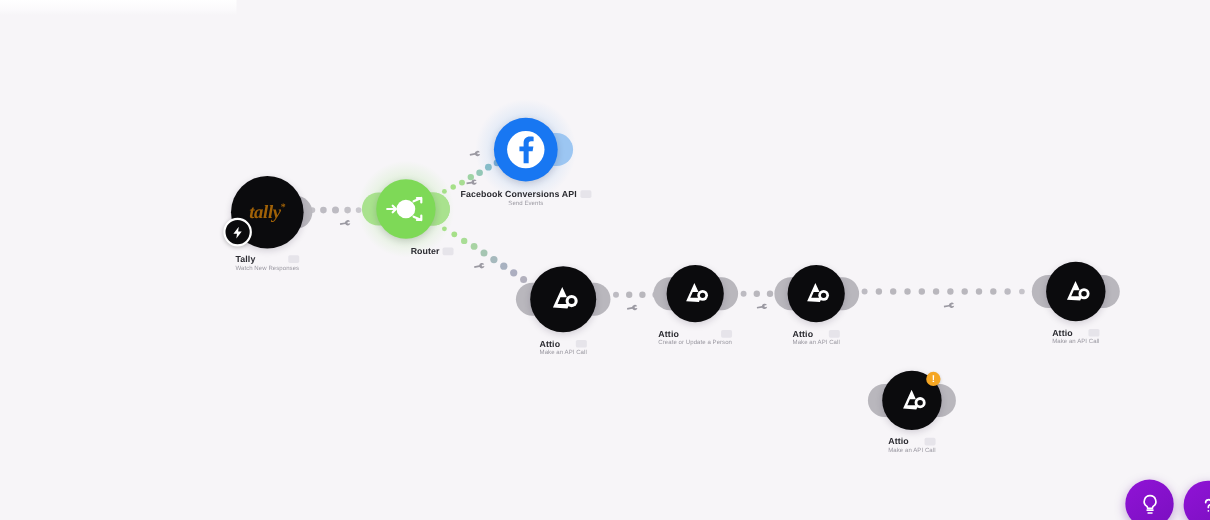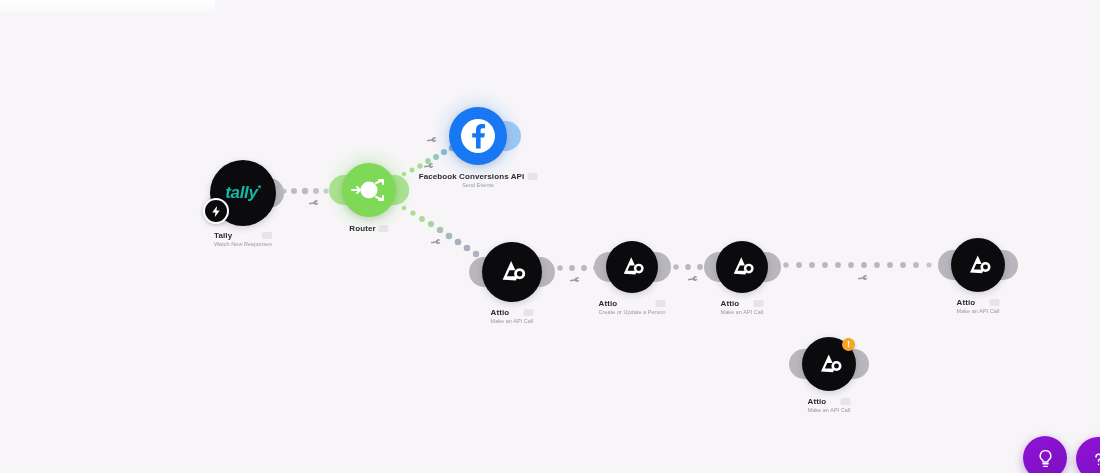--- a/index.html
+++ b/index.html
@@ -99,22 +99,22 @@
     width: 26px; height: 26px;
     border-radius: 50%;
     background: #0b0b0d;
     border: 2px solid #ffffff;
     display: flex; align-items: center; justify-content: center;
     box-shadow: 0 1px 4px rgba(0,0,0,.25);
   }
 
   
   .tally-mark {
-    color: #14b8a6;
-    font-family: Liberation Sans, sans-serif;
+    color: #a16207;
+    font-family: Liberation Serif, serif;
     font-size: 17px; font-weight: 700; font-style: italic;
     letter-spacing: -.3px;
   }
   .tally-star { font-size: 9px; vertical-align: super; font-style: normal; }
 
   
   .fab {
     position: absolute;
     border-radius: 50%;
     background: linear-gradient(145deg, #9013d6 0%, #7a0fc0 100%);
@@ -256,21 +256,21 @@
     <div class="handle right green" style="left:21px; top:38%;"></div>
     <div class="handle right green" style="left:21px; top:62%;"></div>
     <div class="bubble green" style="width:54px;height:54px;">
       <svg width="42" height="42" viewBox="0 0 42 42">
         <circle cx="21" cy="21" r="8.5" fill="#ffffff"></circle>
         <path d="M4 21 h8 M12 21 l-3 -3 M12 21 l-3 3" stroke="#ffffff" stroke-width="2" fill="none" stroke-linecap="round"></path>
         <path d="M28 14 l7 -3 M35 11 l-4 0 M35 11 l0 4" stroke="#ffffff" stroke-width="2" fill="none" stroke-linecap="round"></path>
         <path d="M28 28 l7 3 M35 31 l-4 0 M35 31 l0 -4" stroke="#ffffff" stroke-width="2" fill="none" stroke-linecap="round"></path>
       </svg>
     </div>
-    <div class="label" style="top:34px;">
+    <div class="label" style="top:34px;margin-left:24px;">
       <div class="title-row">
         <span class="title">Router</span>
         <span class="chip"></span>
       </div>
     </div>
   </div>
 
   <div class="node" style="left:478px; top:136px;">
     <div class="handle right blue" style="left:24px;"></div>
     <div class="bubble fb" style="width:58px;height:58px;background:#1877f2;">

